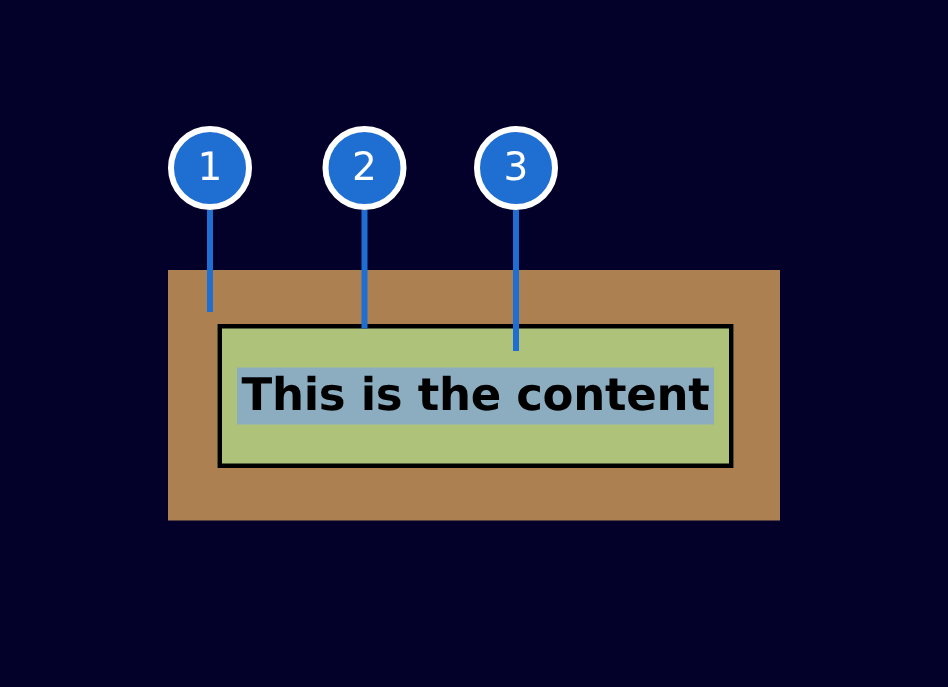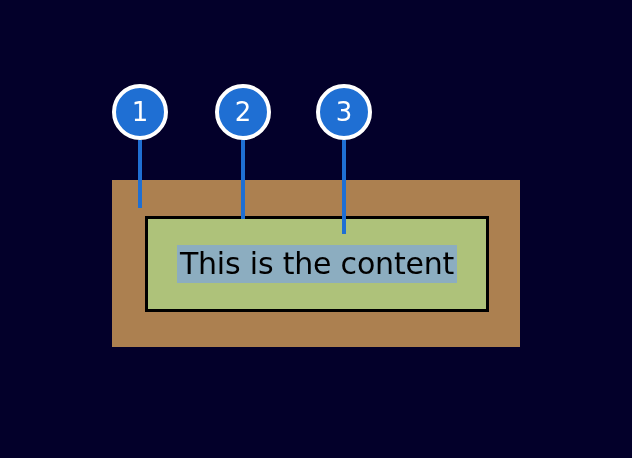--- a/index.html
+++ b/index.html
@@ -42,21 +42,21 @@
     box-sizing: border-box;
     display: flex;
     align-items: center;
     justify-content: center;
   }
 
   .content-text {
     background: #8cadc0;
     color: #000000;
     font-size: 30px;
-    font-weight: normal;
+    font-weight: bold;
     line-height: 1.22;
     padding: 1px 3px;
     white-space: nowrap;
     letter-spacing: -0.2px;
   }
 
   
   .leader {
     position: absolute;
     width: 4px;

